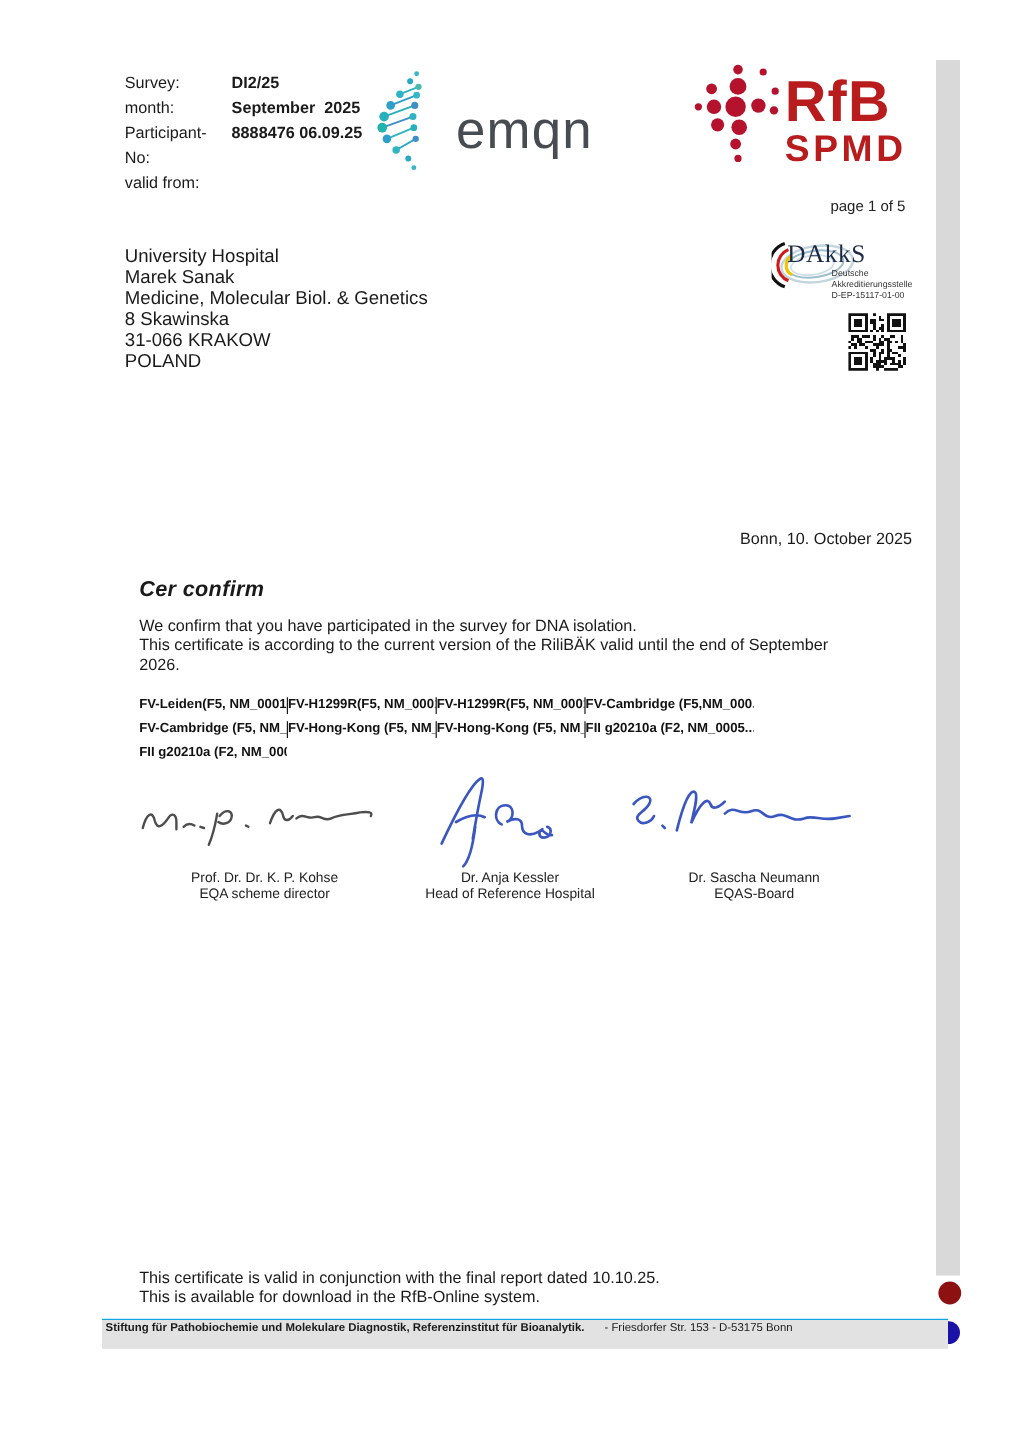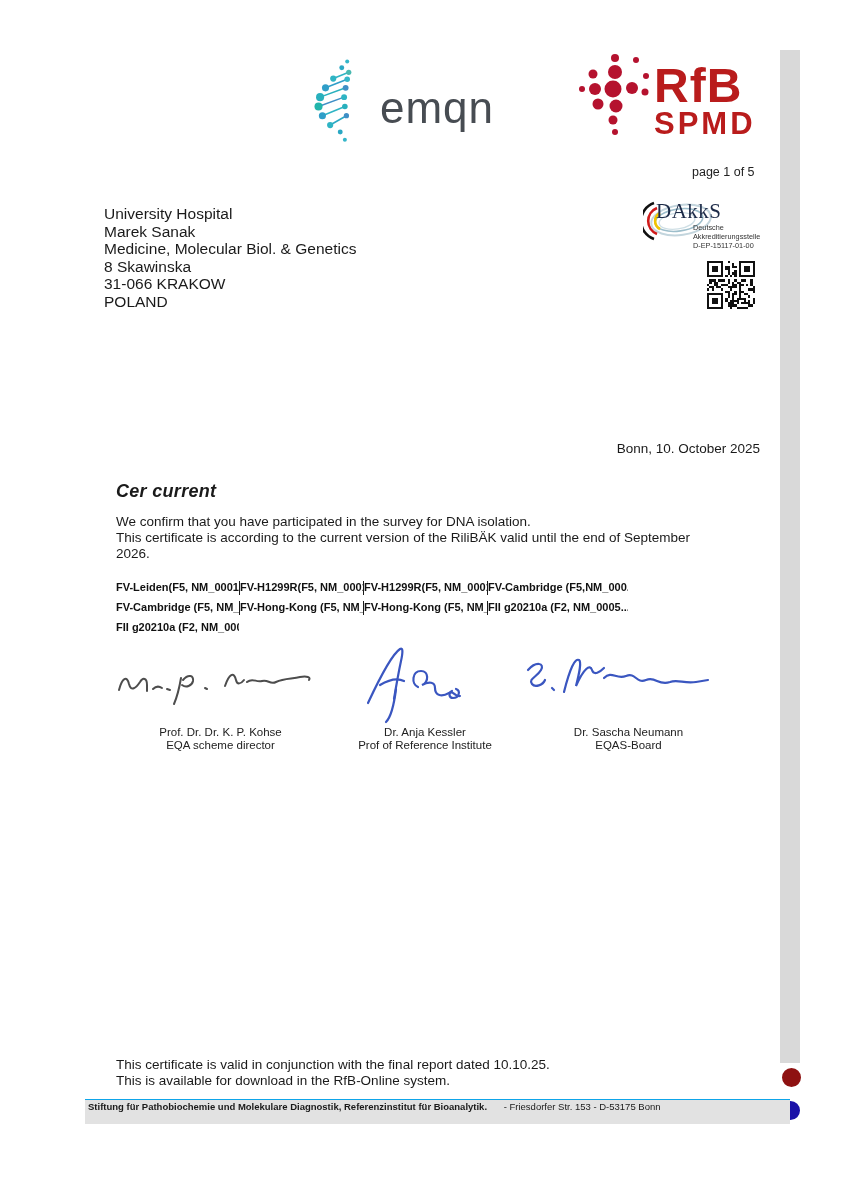--- a/index.html
+++ b/index.html
@@ -71,20 +71,38 @@
                border-top:1px solid #0ea5e9;padding:2px 0 0 3px;box-sizing:border-box;
                font-size:9.5px;line-height:10.5px;color:#1a1a1a;}
   .footer-org{font-weight:bold;}
   .footer-addr{margin-left:14px;}
 </style>
 </head>
 <body>
 
 <div class="page">
 
+  <div class="abs survey-block">
+    <div class="survey-row">
+      <span class="survey-label">Survey:</span>
+      <span class="survey-value">DI2/25</span>
+    </div>
+    <div class="survey-row">
+      <span class="survey-label">month:</span>
+      <span class="survey-value">September  2025</span>
+    </div>
+    <div class="survey-row">
+      <span class="survey-label">Participant-No:</span>
+      <span class="survey-value">8888476 06.09.25</span>
+    </div>
+    <div class="survey-row">
+      <span class="survey-label">valid from:</span>
+      <span class="survey-value"></span>
+    </div>
+  </div>
 
   <div class="abs emqn-logo">
     <span>
       <svg width="62" height="92" viewBox="0 0 80 112" fill="none">
         <g stroke-linecap="round">
           <circle cx="48" cy="5" r="2.6" fill="#35b6c9"></circle>
           <circle cx="41" cy="13" r="3.2" fill="#2aa8c4"></circle>
           <path d="M30,27 L50,19" stroke="#2fb4c4" stroke-width="2"></path>
           <circle cx="30" cy="27" r="4" fill="#2fb4c4"></circle>
             <circle cx="50" cy="19" r="3.4" fill="#49b9b0"></circle>
@@ -303,21 +321,21 @@
           <rect x="14" y="20" width="1" height="1"></rect>
           <rect x="15" y="20" width="1" height="1"></rect>
           <rect x="16" y="20" width="1" height="1"></rect>
           <rect x="17" y="20" width="1" height="1"></rect>
         </g>
     </svg>
   </div>
 
   <div class="abs date-line">Bonn, 10. October 2025</div>
 
-  <div class="abs cert-title">Cer current</div>
+  <div class="abs cert-title">Cer confirm</div>
 
   <div class="abs body-text">
     <div>We confirm that you have participated in the survey for DNA isolation.</div>
     <div>This certificate is according to the current version of the RiliBÄK valid until the end of September</div>
     <div>2026.</div>
   </div>
 
   <div class="abs determinations">
     <div class="det-row">
       <span class="det-cell sep">FV-Leiden(F5, NM_000130.</span>
@@ -364,21 +382,21 @@
       <path d="M86,22 c8,-8 12,2 22,-2 c10,-4 10,8 20,4 c10,-4 12,6 24,2 c8,-3 14,2 26,0 l12,-2"></path>
     </svg>
   </div>
 
   <div class="abs sig-caption cap-1">
     <div>Prof. Dr. Dr. K. P. Kohse</div>
     <div>EQA scheme director</div>
   </div>
   <div class="abs sig-caption cap-2">
     <div>Dr. Anja Kessler</div>
-    <div>Prof of Reference Institute</div>
+    <div>Head of Reference Hospital</div>
   </div>
   <div class="abs sig-caption cap-3">
     <div>Dr. Sascha Neumann</div>
     <div>EQAS-Board</div>
   </div>
 
   <div class="abs validity">
     <div>This certificate is valid in conjunction with the final report dated 10.10.25.</div>
     <div>This is available for download in the RfB-Online system.</div>
   </div>

